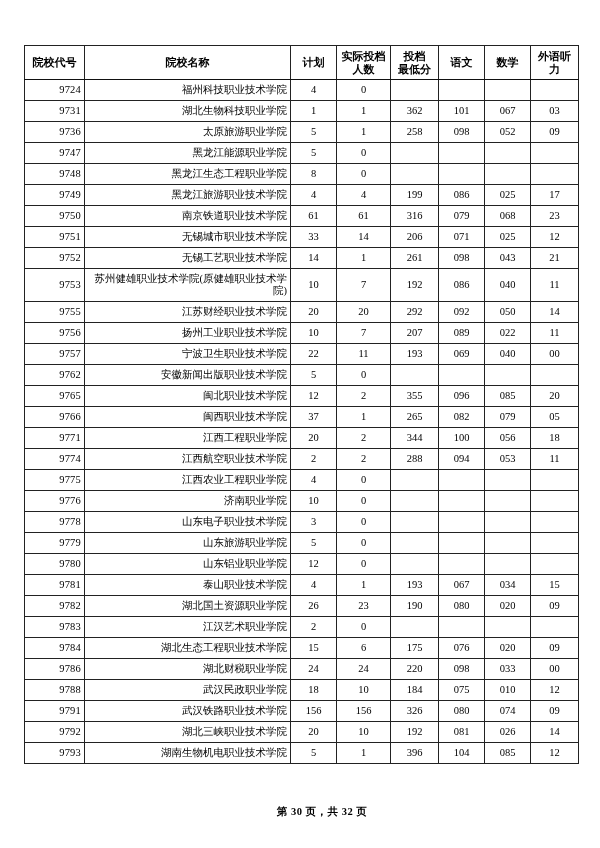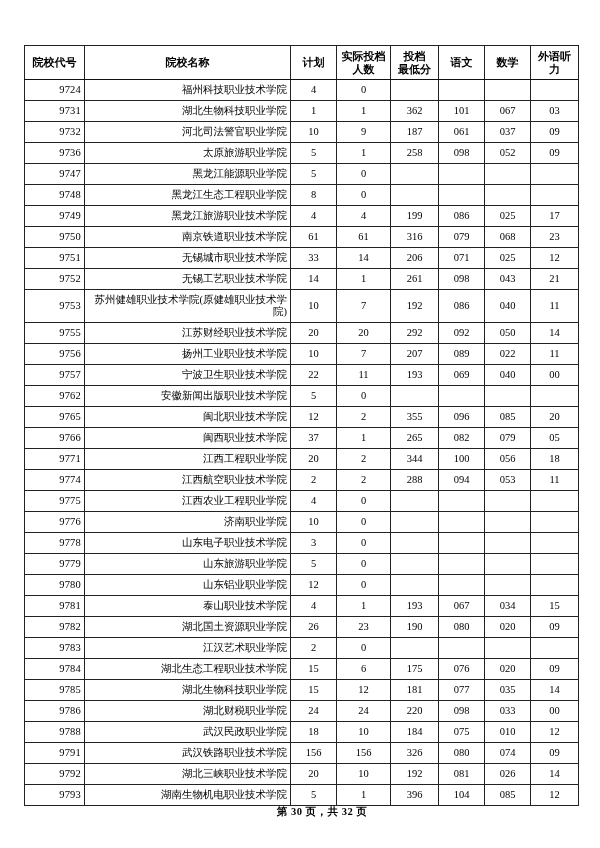--- a/index.html
+++ b/index.html
@@ -130,30 +130,20 @@
           <td class="code">9731</td>
           <td class="name">湖北生物科技职业学院</td>
           <td class="num">1</td>
           <td class="num">1</td>
           <td class="num">362</td>
           <td class="num">101</td>
           <td class="num">067</td>
           <td class="num">03</td>
         </tr>
         <tr>
-          <td class="code">9732</td>
-          <td class="name">河北司法警官职业学院</td>
-          <td class="num">10</td>
-          <td class="num">9</td>
-          <td class="num">187</td>
-          <td class="num">061</td>
-          <td class="num">037</td>
-          <td class="num">09</td>
-        </tr>
-        <tr>
           <td class="code">9736</td>
           <td class="name">太原旅游职业学院</td>
           <td class="num">5</td>
           <td class="num">1</td>
           <td class="num">258</td>
           <td class="num">098</td>
           <td class="num">052</td>
           <td class="num">09</td>
         </tr>
         <tr>
@@ -390,30 +380,20 @@
           <td class="code">9784</td>
           <td class="name">湖北生态工程职业技术学院</td>
           <td class="num">15</td>
           <td class="num">6</td>
           <td class="num">175</td>
           <td class="num">076</td>
           <td class="num">020</td>
           <td class="num">09</td>
         </tr>
         <tr>
-          <td class="code">9785</td>
-          <td class="name">湖北生物科技职业学院</td>
-          <td class="num">15</td>
-          <td class="num">12</td>
-          <td class="num">181</td>
-          <td class="num">077</td>
-          <td class="num">035</td>
-          <td class="num">14</td>
-        </tr>
-        <tr>
           <td class="code">9786</td>
           <td class="name">湖北财税职业学院</td>
           <td class="num">24</td>
           <td class="num">24</td>
           <td class="num">220</td>
           <td class="num">098</td>
           <td class="num">033</td>
           <td class="num">00</td>
         </tr>
         <tr>

